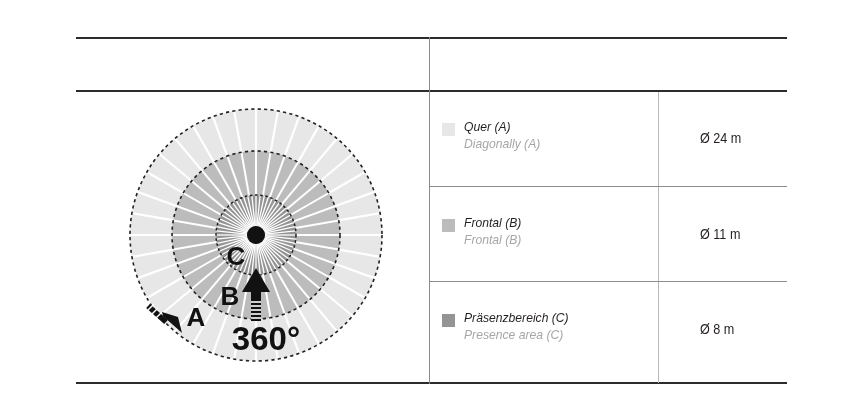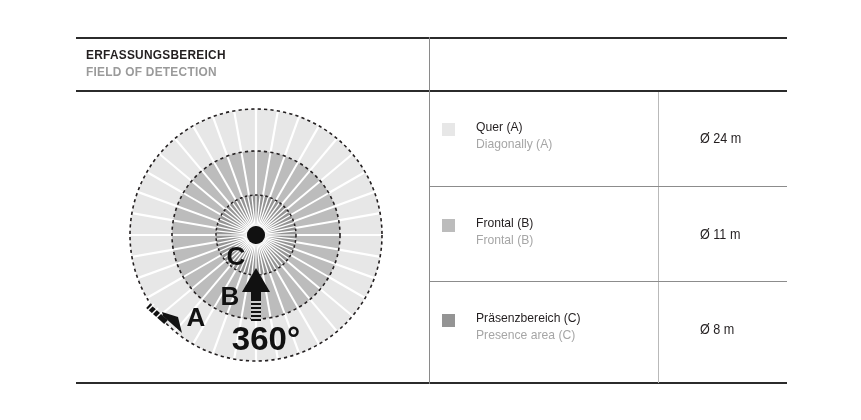--- a/index.html
+++ b/index.html
@@ -111,22 +111,23 @@
 
   .swatch {
     position: absolute;
     left: 0;
     top: 5px;
     width: 13px;
     height: 13px;
   }
   .ltext {
     position: absolute;
-    left: 34px;
+    left: 22px;
     top: 0;
+    font-style: italic;
   }
   .l-de {
     font-size: 13.5px;
     color: #231f20;
     line-height: 17px;
     transform: scaleX(0.9);
     transform-origin: left center;
     white-space: nowrap;
   }
   .l-en {
@@ -163,24 +164,20 @@
 <div id="root">
 
   <div class="rule-top"></div>
   <div class="rule-head"></div>
   <div class="rule-bottom"></div>
   <div class="vdiv-main"></div>
   <div class="vdiv-sub"></div>
   <div class="row-sep s1"></div>
   <div class="row-sep s2"></div>
 
-  <div class="hdr left">
-    <div class="hdr-de">ERFASSUNGSBEREICH</div>
-    <div class="hdr-en">FIELD OF DETECTION</div>
-  </div>
 
 
   <div class="lrow r0">
     <div class="swatch" style="background: rgb(231, 231, 231);"></div>
     <div class="ltext">
       <div class="l-de">Quer (A)</div>
       <div class="l-en">Diagonally (A)</div>
     </div>
   </div>
   <div class="lval r0">Ø 24 m</div>

